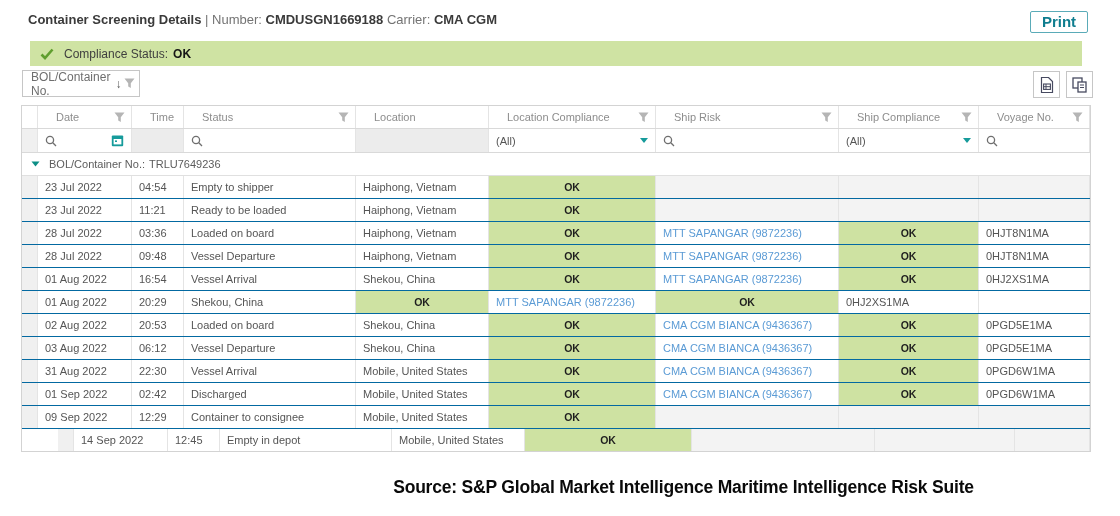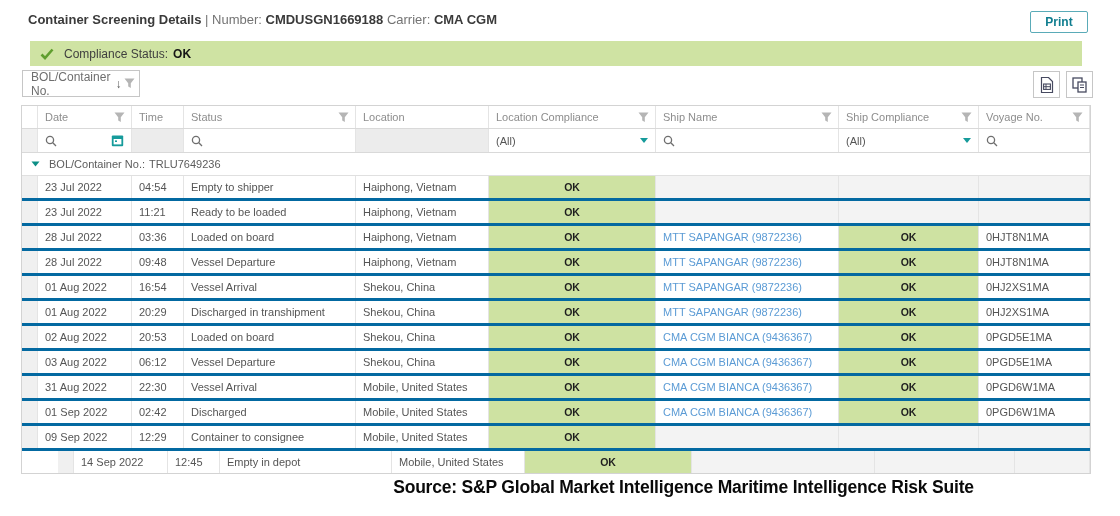--- a/index.html
+++ b/index.html
@@ -5,21 +5,21 @@
   * { box-sizing: border-box; margin: 0; padding: 0; }
   html,body { width:1120px; height:516px; background:#fff; overflow:hidden;
               font-family:"Liberation Sans", sans-serif; }
   .page { position:relative; width:1120px; height:516px; background:#fff; }
 
   
   .titlebar { position:absolute; left:28px; top:12px; font-size:13px; color:#737373; }
   .titlebar .bold { font-weight:bold; color:#3a3a3a; }
   .print-btn { position:absolute; right:32px; top:11px; width:58px; height:22px;
                background:#fff; border:1px solid #5aabb8; border-radius:2px;
-               color:#0f7d8f; font-size:12px; font-weight:bold; text-align:center;
+               color:#0f7d8f; font-size:15px; font-weight:bold; text-align:center;
                line-height:20px; cursor:pointer; }
 
   
   .banner { position:absolute; left:30px; top:41px; width:1052px; height:25px;
             background:#cfe3a3; display:flex; align-items:center; font-size:12px; color:#3f3f3f; }
   .banner .check { margin:0 10px 0 10px; display:flex; }
   .banner .val { font-weight:bold; color:#161616; margin-left:5px; }
 
   
   .group-chip { position:absolute; left:22px; top:70px; width:118px; height:27px;
@@ -32,38 +32,38 @@
   .icon-btn.b1 { right:60px; }
   .icon-btn.b2 { right:27px; }
 
   
   .table { position:absolute; left:21px; top:105px; width:1070px;
            border:1px solid #d3d3d3; background:#fff; font-size:11px; color:#555; }
   .grid { display:grid; grid-template-columns:16px 94px 52px 172px 133px 167px 183px 140px 1fr; }
   .th, .tf, .td { border-right:1px solid #e4e4e4; overflow:hidden; white-space:nowrap; }
   .th { height:22px; display:flex; align-items:center; padding:0 6px 0 7px;
         color:#8d8d8d; background:#fff; }
-  .th .lbl { flex:1; }
+  .th .lbl { flex:1;margin-left:11px; }
   .thead { border-bottom:1px solid #d9d9d9; }
   .tfilter { border-bottom:1px solid #d9d9d9; }
   .tf { height:23px; display:flex; align-items:center; padding:0 7px; background:#fff; color:#555; }
   .tf.disabled { background:#ececec; }
   .tf.indent { background:#f0f0f0; }
   .tf .all { flex:1; }
   .tf .mag { margin-right:6px; }
   .tf .cal { margin-left:auto; }
   .caret { width:0; height:0; border-left:4px solid transparent; border-right:4px solid transparent;
            border-top:5px solid #169b9b; margin-left:auto; }
 
   .grouprow { height:23px; display:flex; align-items:center; border-bottom:1px solid #e0e0e0;
               font-size:11px; color:#5c5c5c; background:#fff; }
   .grouprow .expander { margin:0 9px 0 9px; display:flex; cursor:pointer; }
   .grouprow .gval { margin-left:4px; }
 
-  .tr { border-bottom:3px solid #0369a1; }
+  .tr { border-bottom:1px solid #0369a1; }
   .tr:last-child { border-bottom:none;margin-left:36px; }
   .td { height:22px; display:flex; align-items:center; padding:0 7px; background:#fff; }
   .td.c-indent { background:#f0f0f0; padding:0; }
   .td.ok { background:#cee2a2; justify-content:center; font-weight:bold;
            font-size:10.5px; color:#1e1e1e; }
   .td.na { background:#f3f3f3; }
   .td .link { color:#5b9bd5; cursor:pointer; }
 
   
   .footer { position:absolute; left:16px; top:477px; width:1120px; padding-left:215px;
@@ -155,21 +155,21 @@
       </div>
       <div class="th">
         <span class="lbl">Location Compliance</span>
         <span>
             <svg width="11" height="11" viewBox="0 0 11 11">
               <path d="M0.5 0.5 H10.5 L6.8 5.2 V10 L4.2 8.6 V5.2 Z" fill="#b5b5b5"></path>
             </svg>
           </span>
       </div>
       <div class="th">
-        <span class="lbl">Ship Name</span>
+        <span class="lbl">Ship Risk</span>
         <span>
             <svg width="11" height="11" viewBox="0 0 11 11">
               <path d="M0.5 0.5 H10.5 L6.8 5.2 V10 L4.2 8.6 V5.2 Z" fill="#b5b5b5"></path>
             </svg>
           </span>
       </div>
       <div class="th">
         <span class="lbl">Ship Compliance</span>
         <span>
             <svg width="11" height="11" viewBox="0 0 11 11">
@@ -309,21 +309,20 @@
           <div class="td c-ship_name">
             <span class="link">MTT SAPANGAR (9872236)</span>
           </div>
           <div class="td c-ship_compliance ok">OK</div>
           <div class="td c-voyage">0HJ2XS1MA</div>
         </div>
         <div class="grid tr">
           <div class="td c-indent"></div>
           <div class="td c-date">01 Aug 2022</div>
           <div class="td c-time">20:29</div>
-          <div class="td c-status">Discharged in transhipment</div>
           <div class="td c-location">Shekou, China</div>
           <div class="td c-location_compliance ok">OK</div>
           <div class="td c-ship_name">
             <span class="link">MTT SAPANGAR (9872236)</span>
           </div>
           <div class="td c-ship_compliance ok">OK</div>
           <div class="td c-voyage">0HJ2XS1MA</div>
         </div>
         <div class="grid tr">
           <div class="td c-indent"></div>

